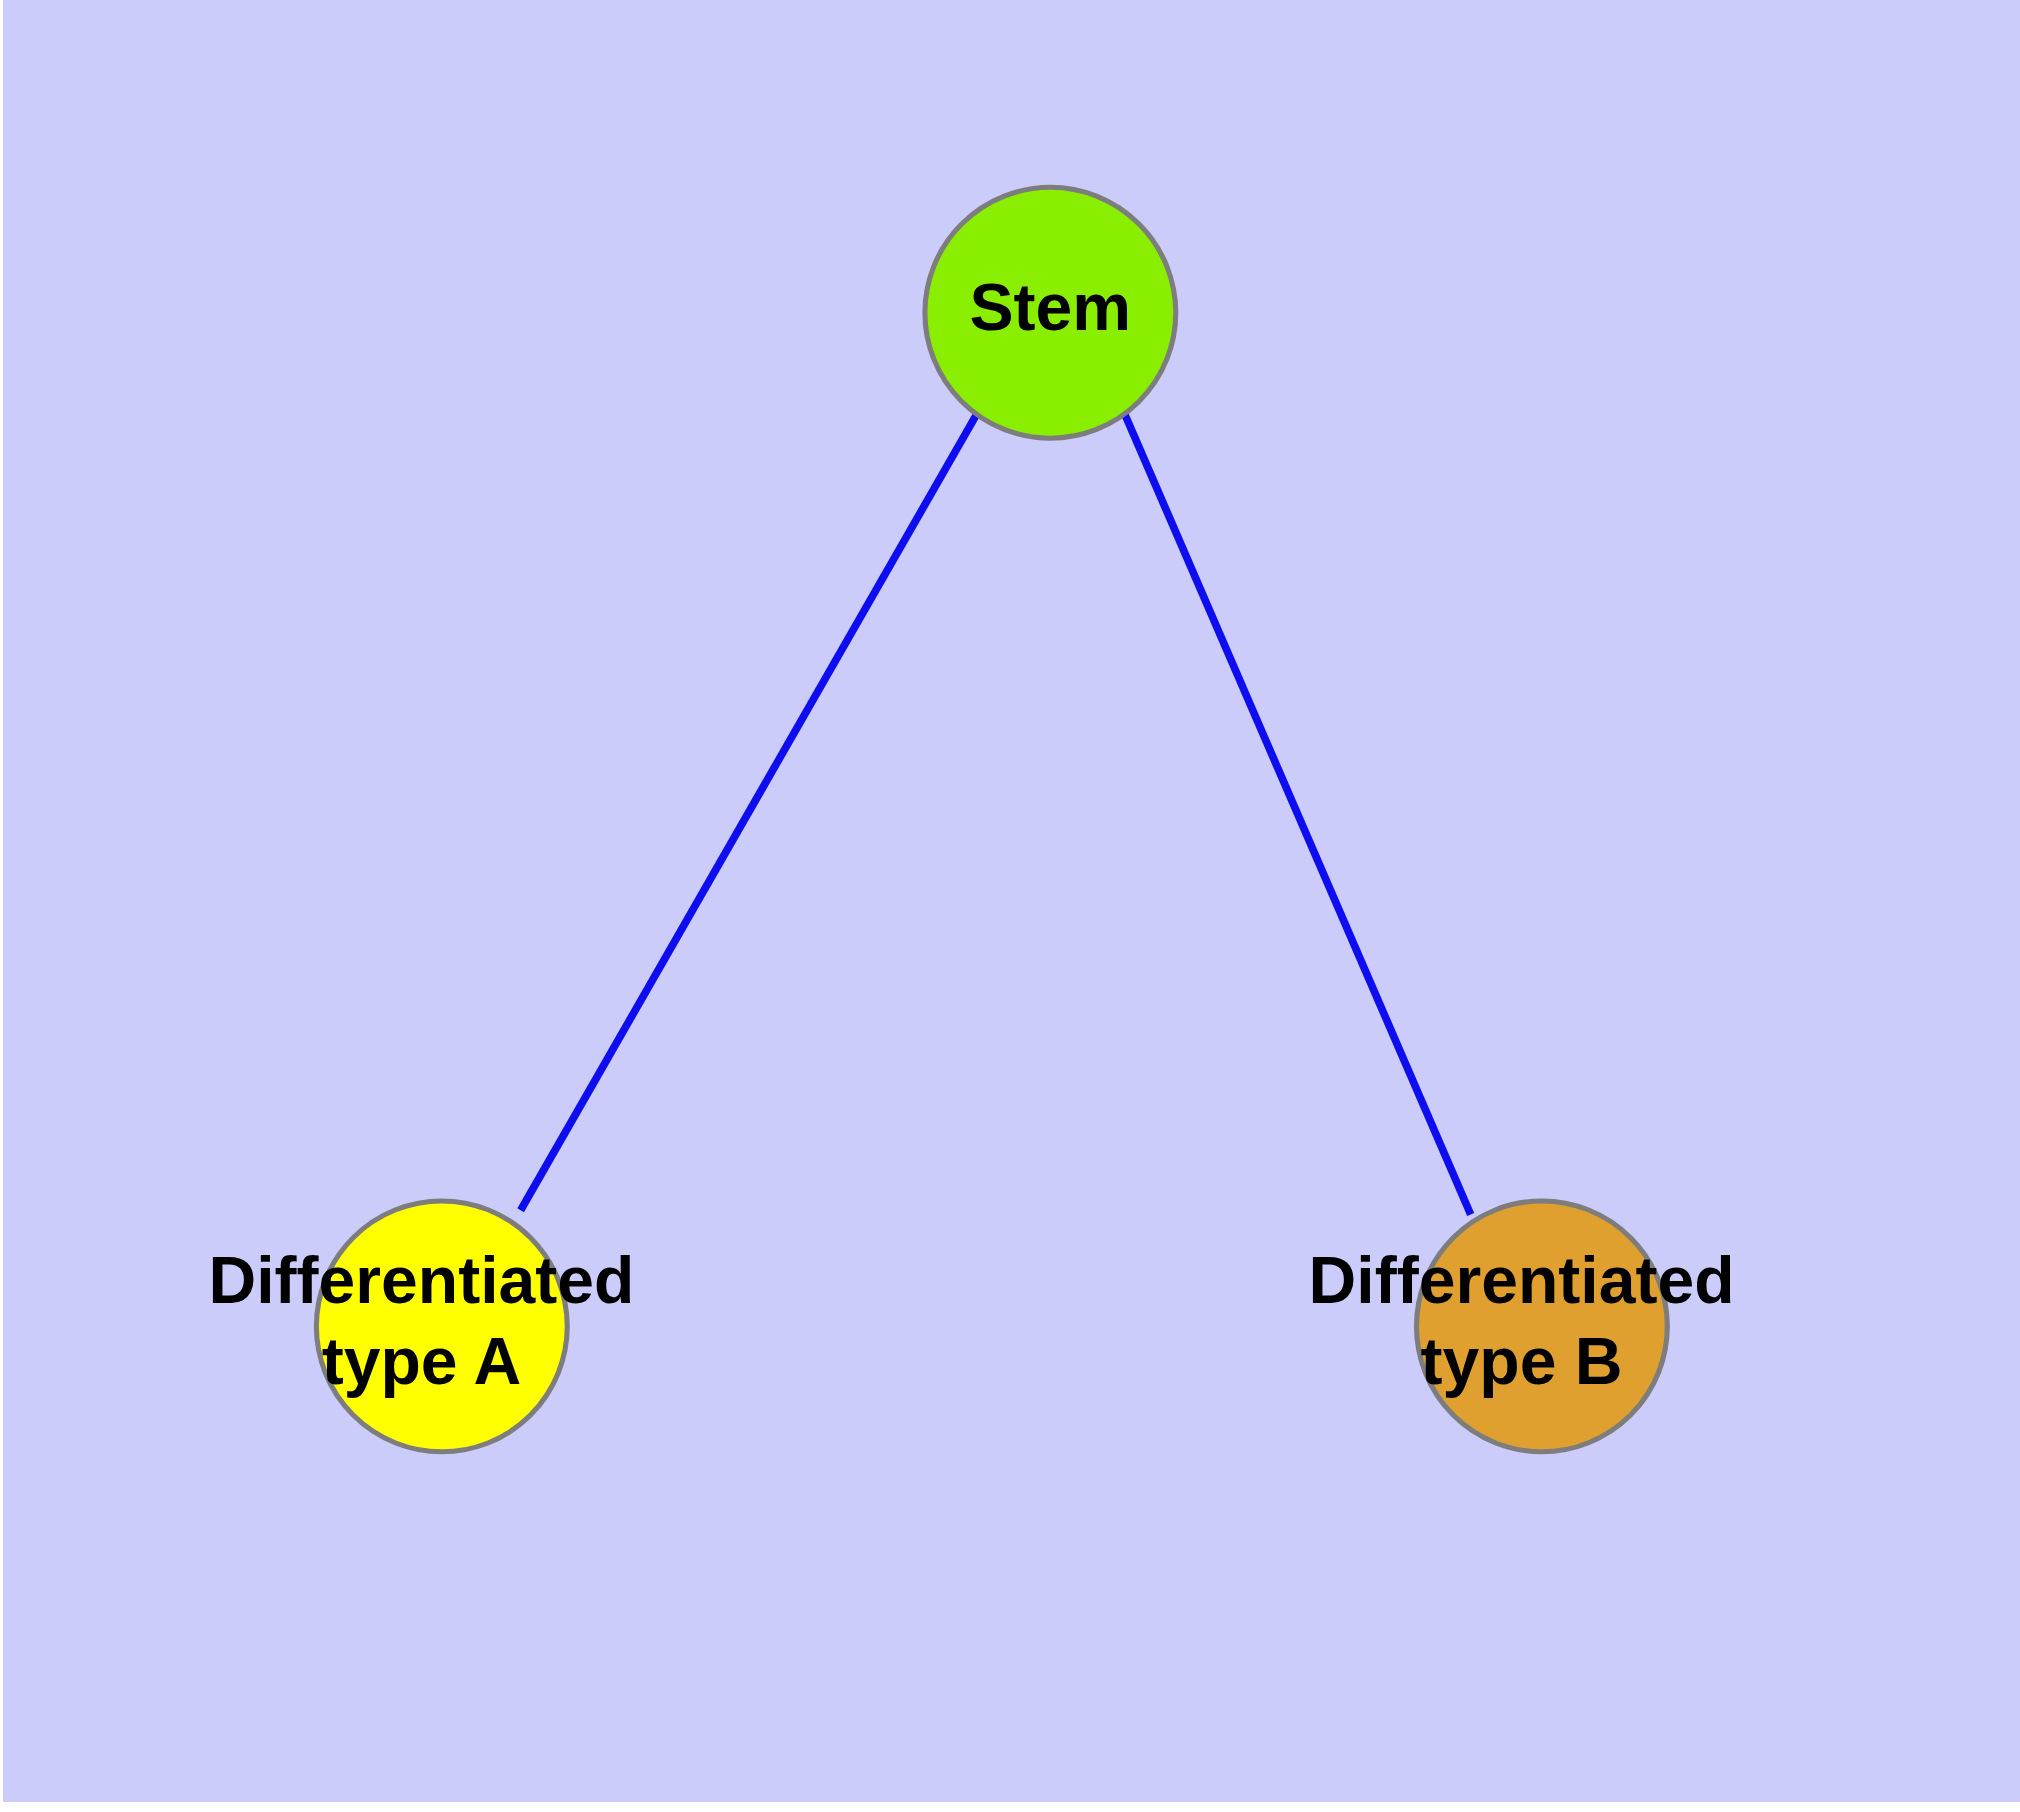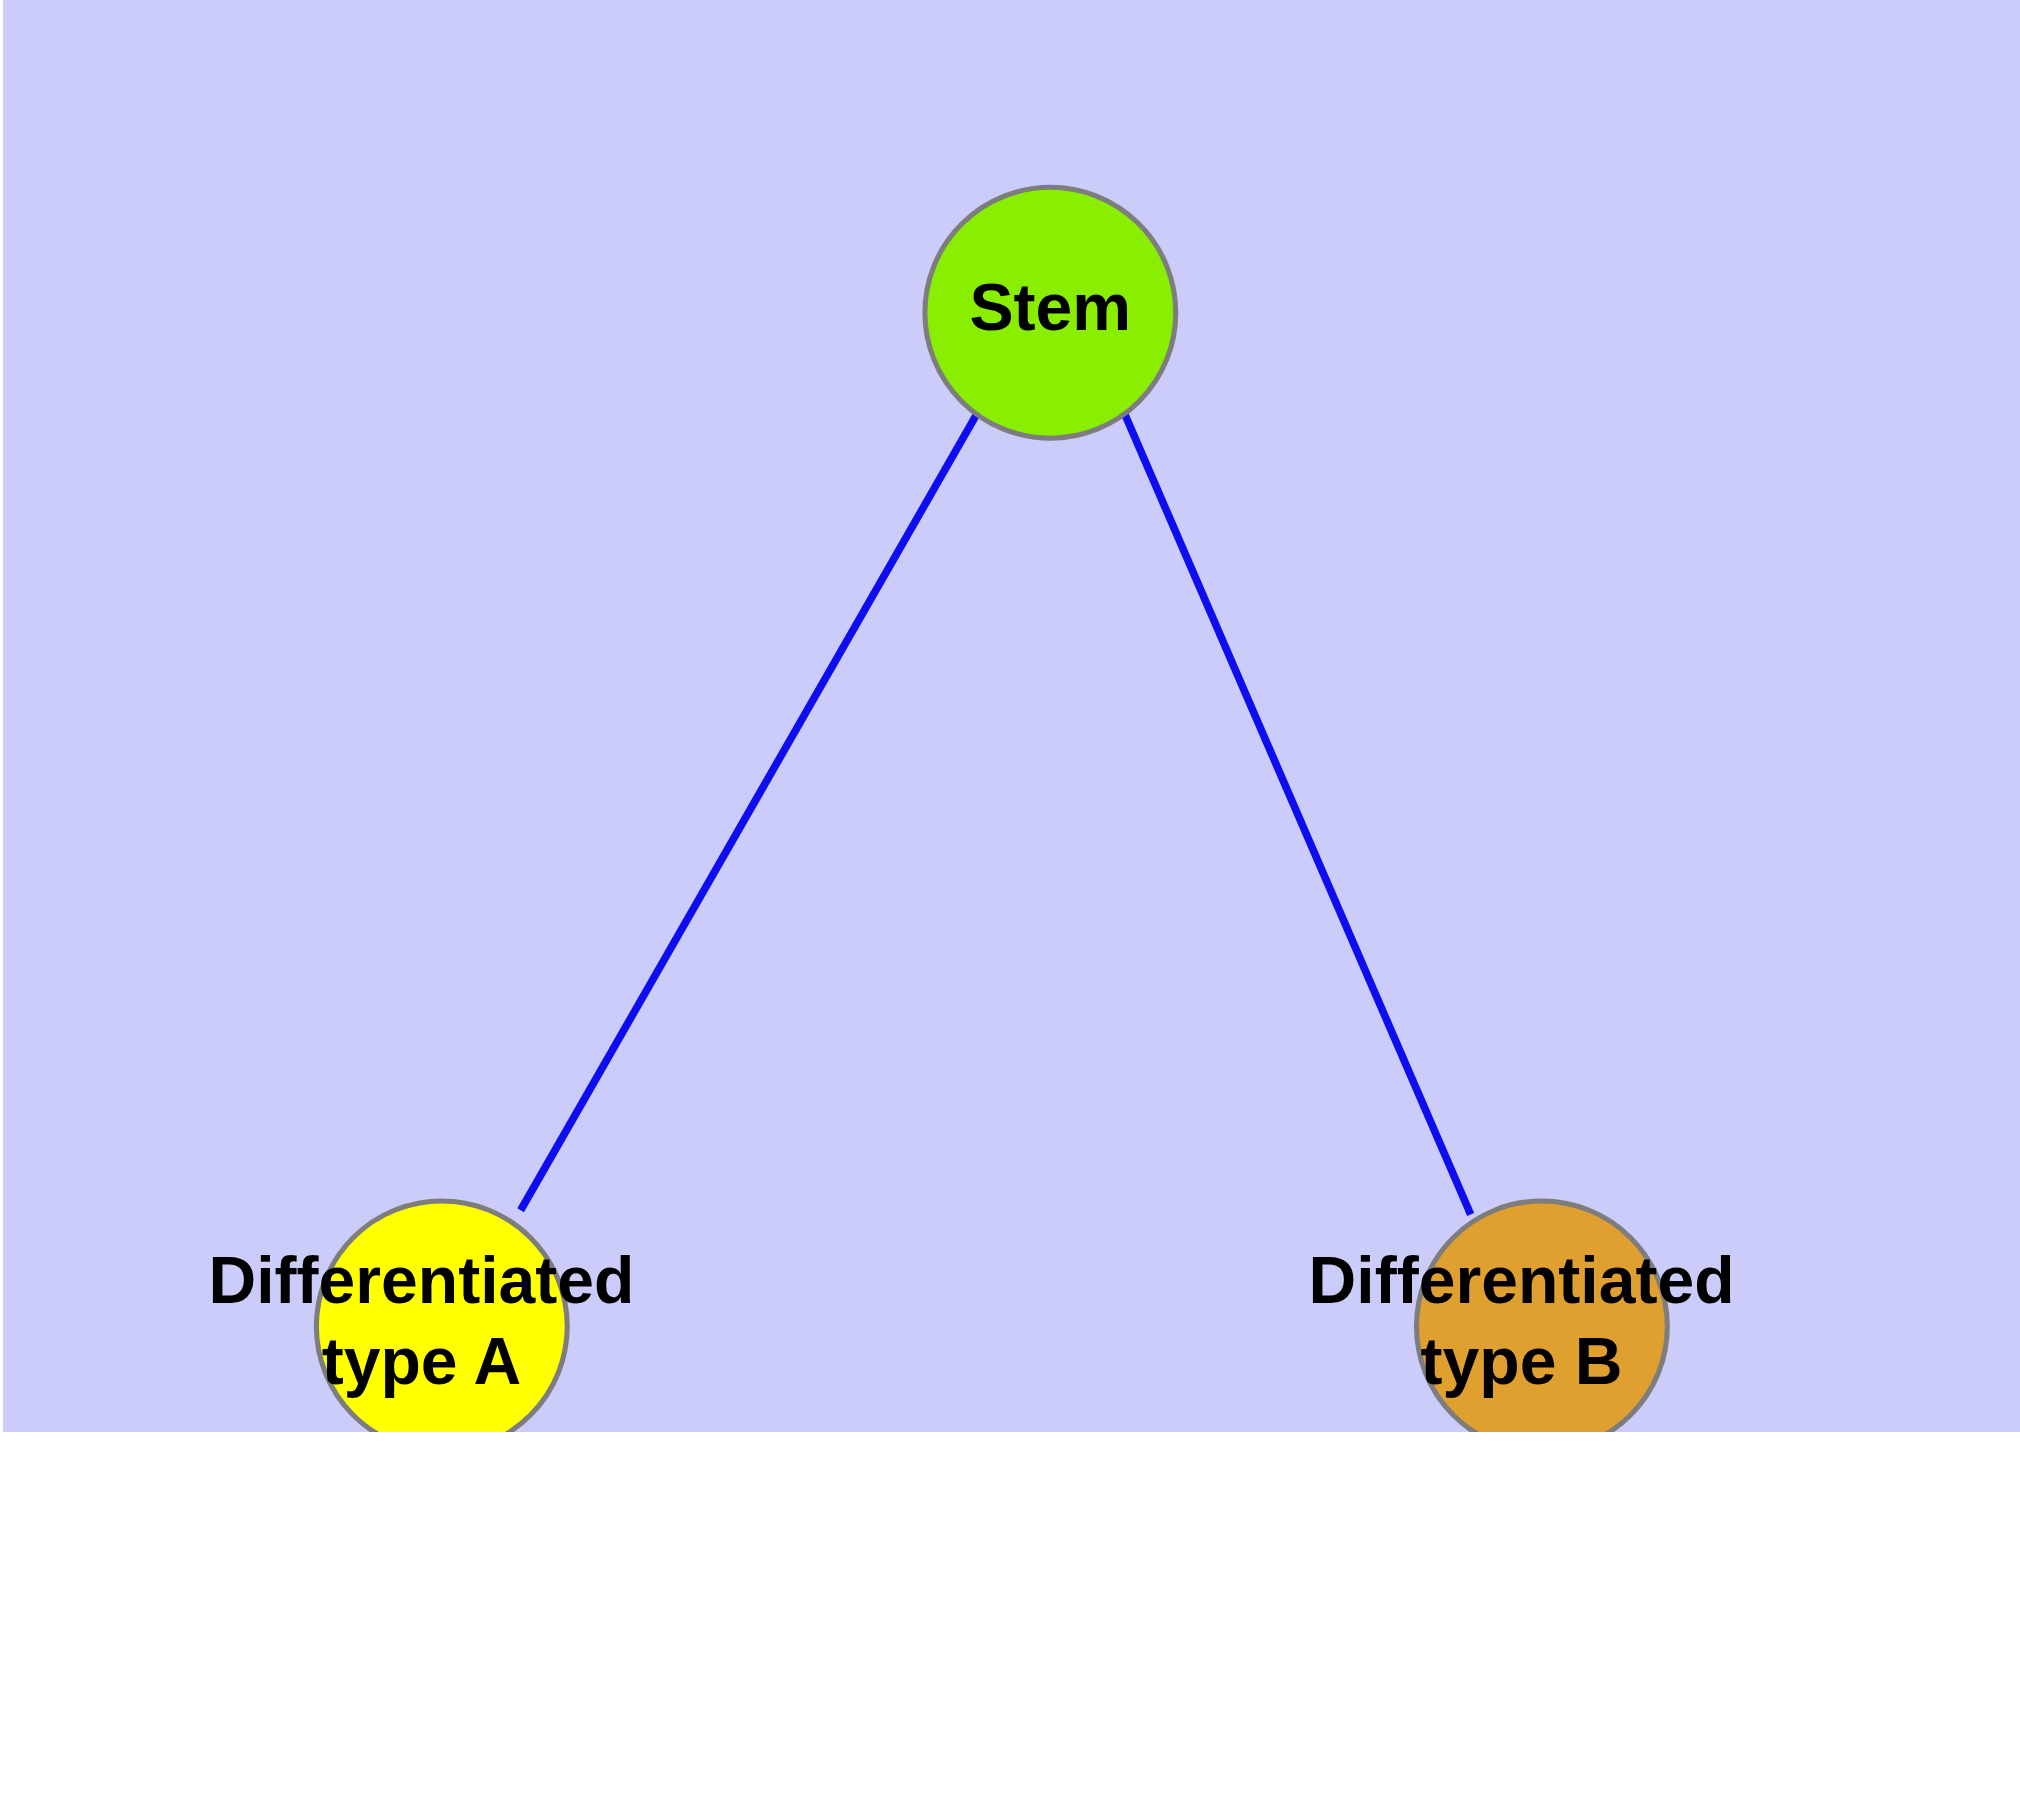--- a/index.html
+++ b/index.html
@@ -47,21 +47,21 @@
     font-weight: bold;
     fill: #000000;
     text-anchor: middle;
     dominant-baseline: middle;
   }
   .label-lg { font-size: 78px; }
 </style>
 </head>
 <body>
 
-<div id="stage" style="width: 2021px; height: 1432px; background: rgb(255, 255, 255);">
+<div id="stage" style="width: 2021px; height: 1812px; background: rgb(255, 255, 255);">
 
   <div id="canvas" style="background: rgb(204, 204, 250);"></div>
 
   <svg id="graph-svg" viewBox="0 0 2384 2138">
 
     <g>
       <line class="edge-line" x1="1152" y1="489" x2="614" y2="1428" stroke="#0d0df0" stroke-width="9"></line>
       <line class="edge-line" style="display:none"></line>
 
       <line class="edge-line" x1="1327" y1="489" x2="1735" y2="1433" stroke="#0d0df0" stroke-width="9"></line>

